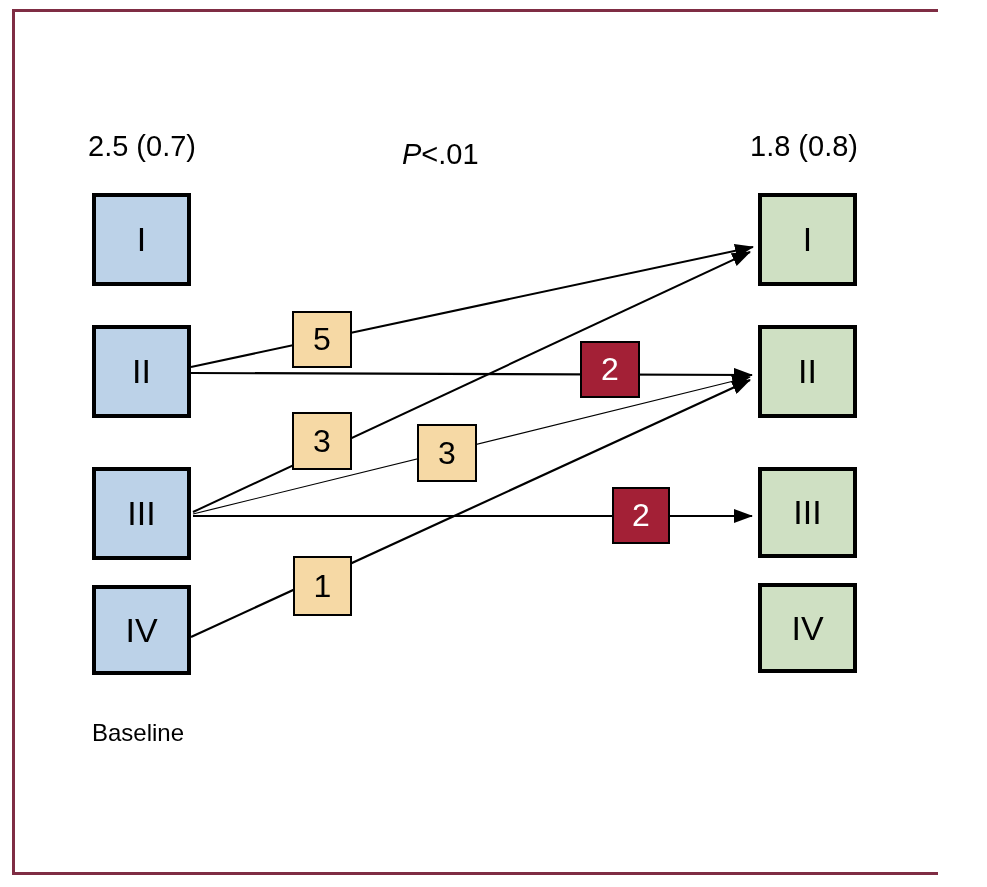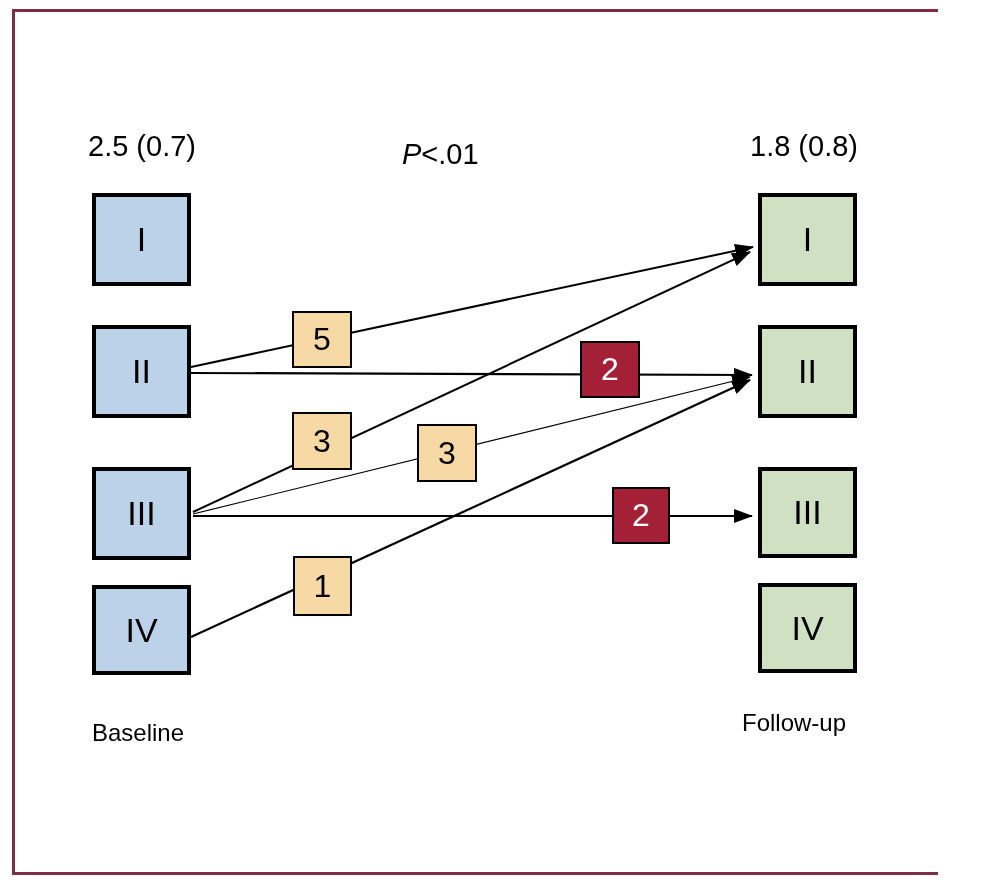--- a/index.html
+++ b/index.html
@@ -88,15 +88,14 @@
   <div class="classbox follow f4">IV</div>
 
   <div class="badge improved t5">5</div>
   <div class="badge unchanged r2a">2</div>
   <div class="badge improved t3a">3</div>
   <div class="badge improved t3b">3</div>
   <div class="badge unchanged r2b">2</div>
   <div class="badge improved t1">1</div>
 
   <div class="ftr ftr-left">Baseline</div>
-  <div class="ftr ftr-right">Follow-up</div>
 
 </div>
 
 </body></html>

